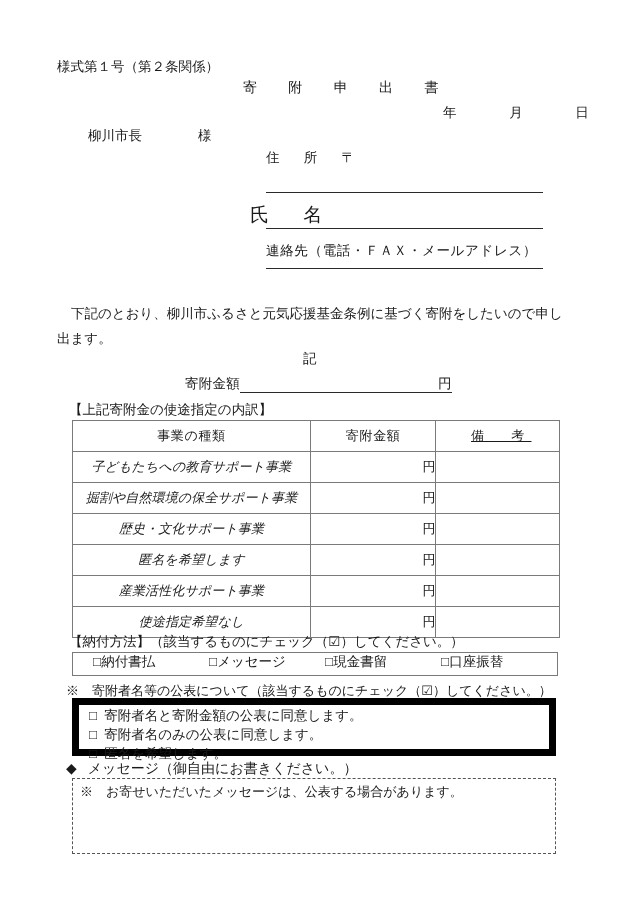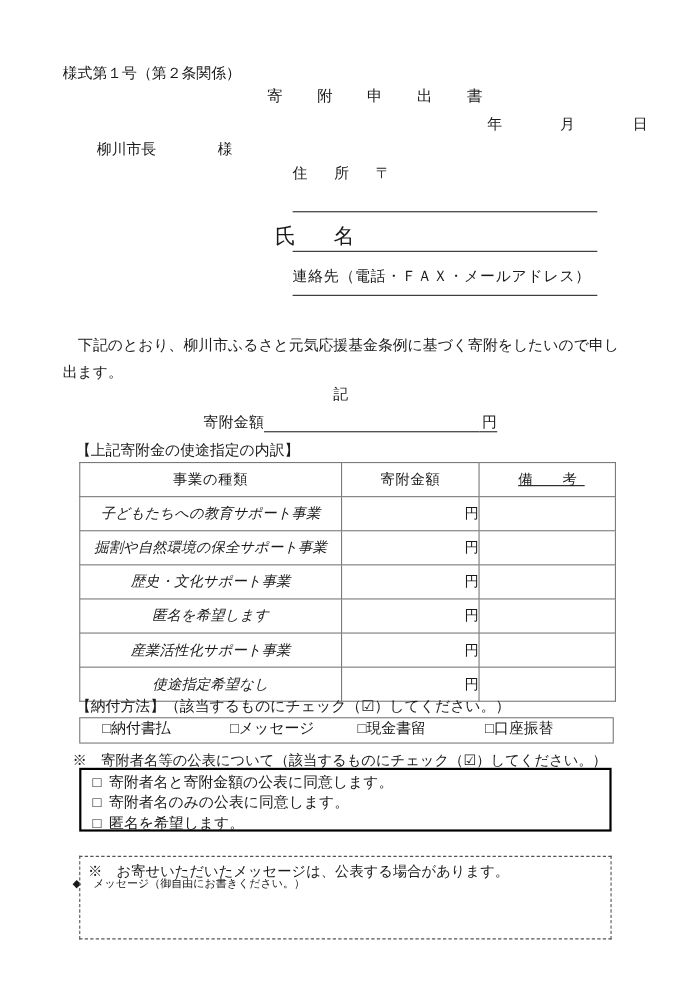--- a/index.html
+++ b/index.html
@@ -141,35 +141,35 @@
     white-space: nowrap;
   }
 
   
   #disclosure-heading { left: 66px; top: 682px; font-size: 13px; text-align: right; }
   #disclosure-box {
     position: absolute;
     left: 72px; top: 698px;
     width: 484px;
     height: 58px;
-    border: 2px solid #000000;
+    border: 7px solid #000000;
     font-size: 13.5px;
     padding-top: 1px;
     box-sizing: border-box;
   }
   #disclosure-box .opt {
     height: 19px;
     line-height: 19px;
     padding-left: 10px;
     white-space: nowrap;
   }
   #disclosure-box .opt .bx { margin-right: 7px; }
 
   
-  #message-heading { left: 66px; top: 796px; font-size: 10px; }
+  #message-heading { left: 66px; top: 760px; font-size: 14px; }
   #message-heading .dia { margin-right: 11px; }
   #message-box {
     position: absolute;
     left: 72px; top: 778px;
     width: 484px;
     height: 76px;
     border: 1.2px dashed #555555;
     box-sizing: border-box;
     font-size: 13px;
     padding: 4px 0 0 7px;

